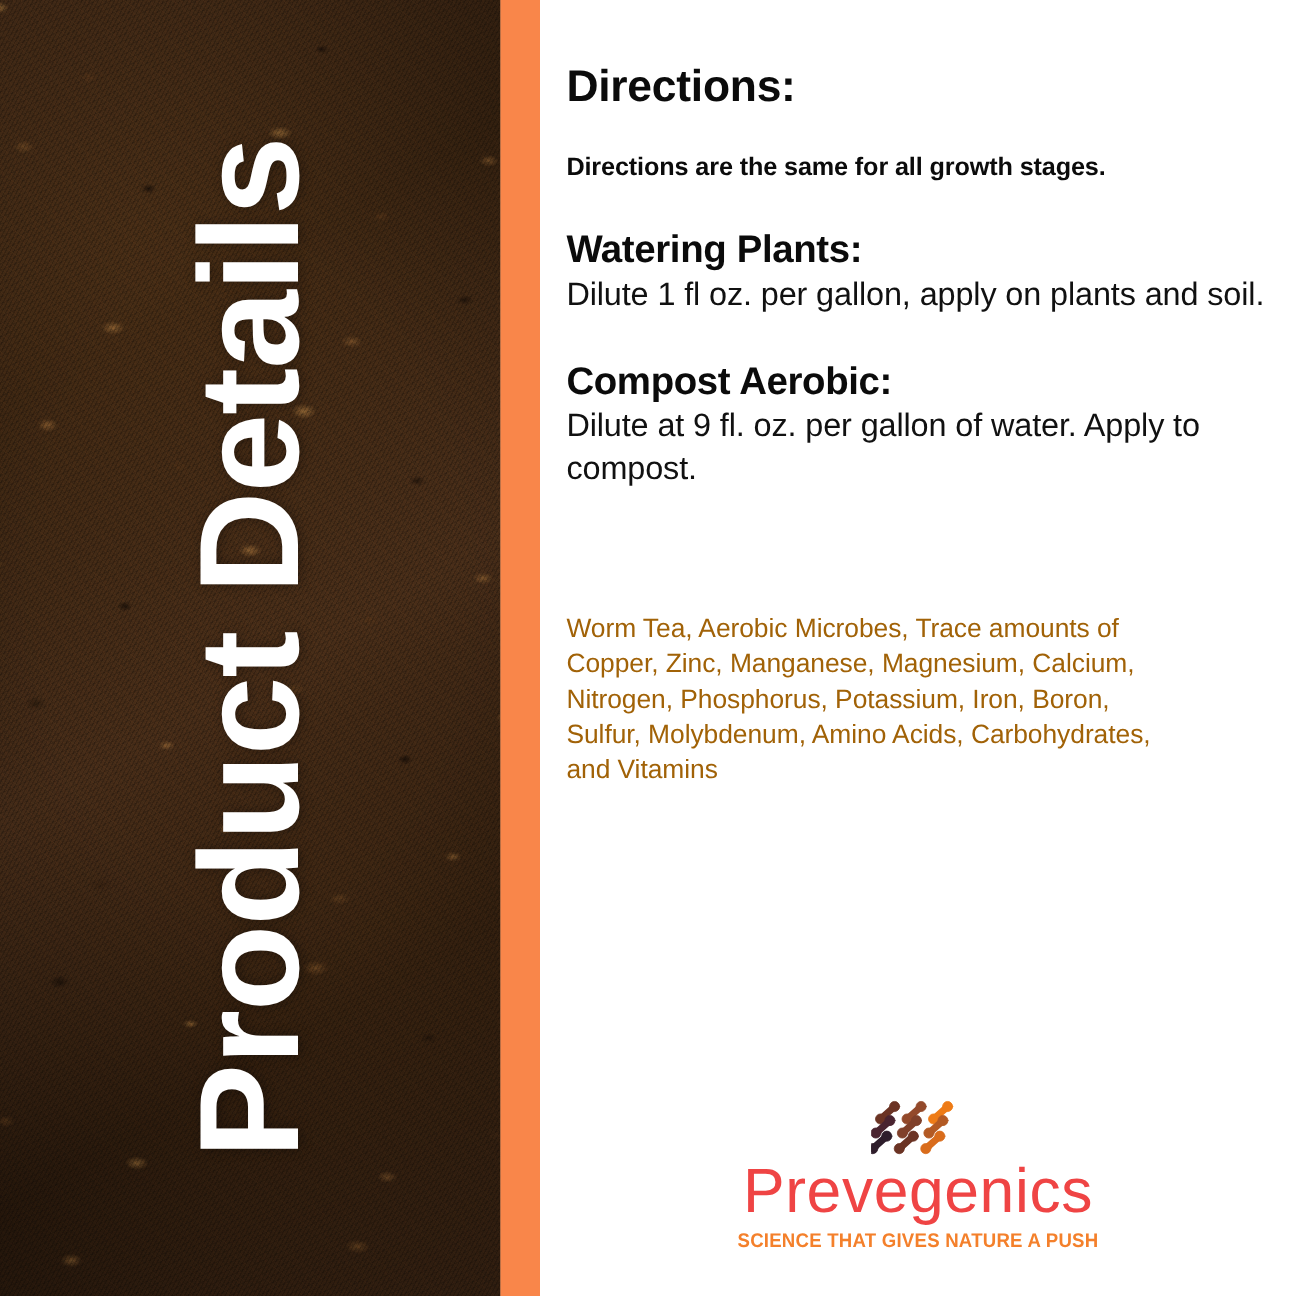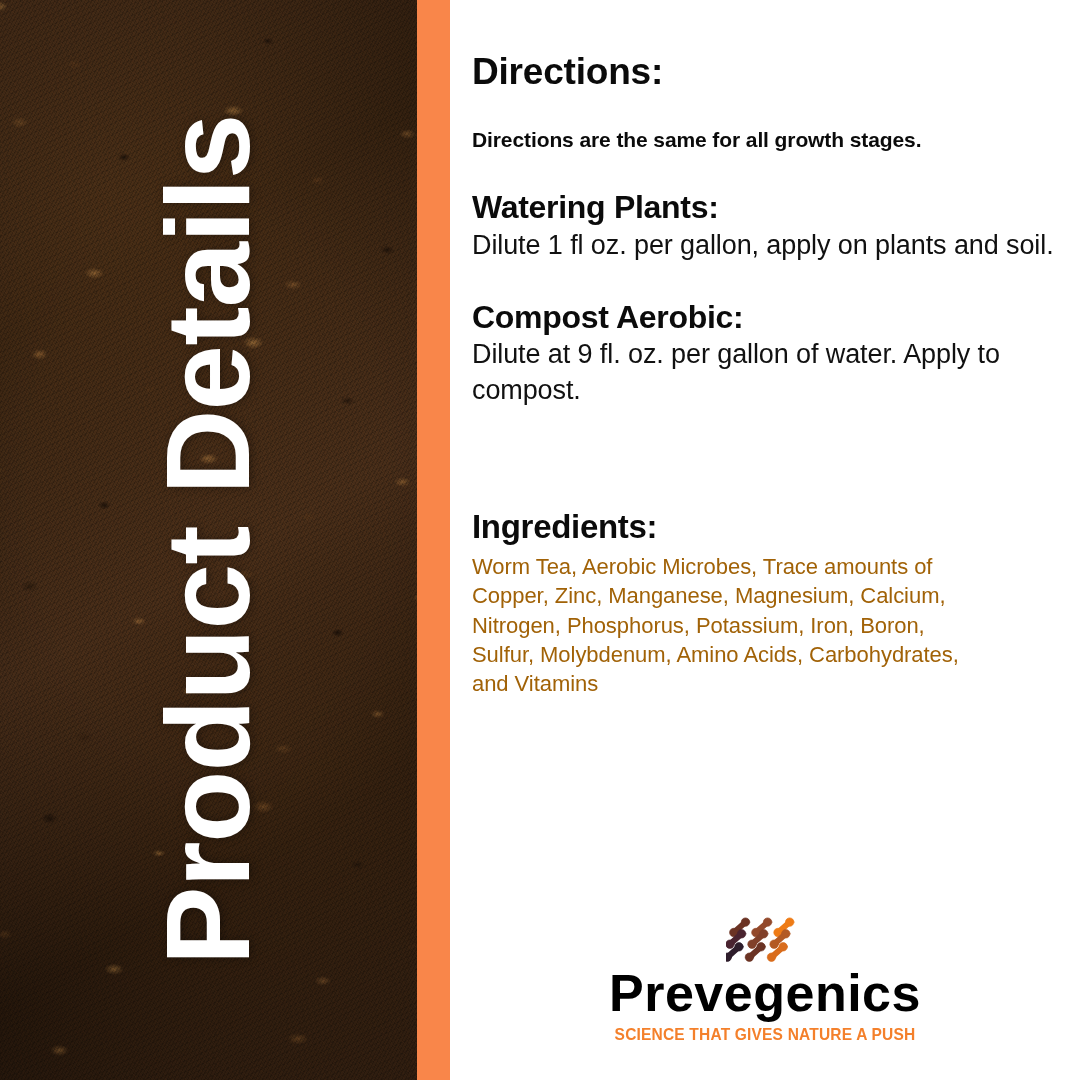--- a/index.html
+++ b/index.html
@@ -228,24 +228,24 @@
     align-items: center;
   }
   .logo-mark {
     display: block;
     width: 78px;
     height: 52px;
     margin-bottom: 2px;
   }
   .logo-word {
     font-family: "Liberation Sans", sans-serif;
-    font-weight: 700;
+    font-weight: 400;
     font-size: 52px;
     line-height: 1;
-    color: #000000;
+    color: #ef4444;
     letter-spacing: 0.5px;
   }
   .logo-tagline {
     margin-top: 7px;
     font-family: "Liberation Sans", sans-serif;
     font-weight: 700;
     font-size: 16.5px;
     line-height: 1;
     color: #f4802b;
     letter-spacing: 0.2px;
@@ -280,21 +280,20 @@
         <p class="block-heading">Watering Plants:</p>
         <p class="block-body">Dilute 1 fl oz. per gallon, apply on plants and soil.</p>
       </div>
 
       <div class="block">
         <p class="block-heading">Compost Aerobic:</p>
         <p class="block-body">Dilute at 9 fl. oz. per gallon of water. Apply to compost.</p>
       </div>
 
       <div class="block ingredients">
-        <p class="block-heading">Ingredients:</p>
         <p class="ingredients-body">Worm Tea, Aerobic Microbes, Trace amounts of Copper, Zinc, Manganese, Magnesium, Calcium, Nitrogen, Phosphorus, Potassium, Iron, Boron, Sulfur, Molybdenum, Amino Acids, Carbohydrates, and Vitamins</p>
       </div>
 
     </div>
 
     <div class="logo-wrap">
       <svg class="logo-mark" viewBox="0 0 120 80" aria-hidden="true">
         <g stroke-linecap="round">
 
           <g stroke="#6b3324" fill="#6b3324">

